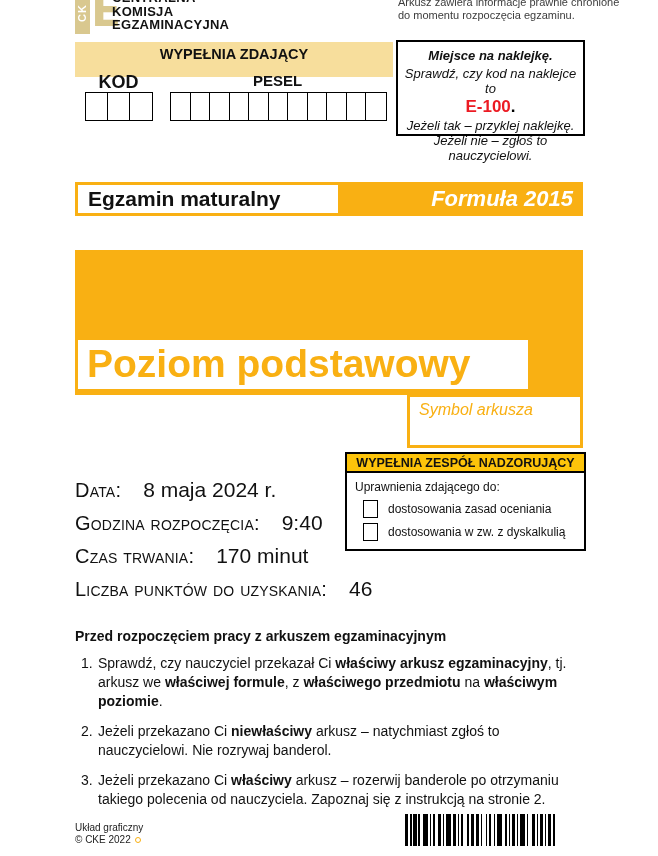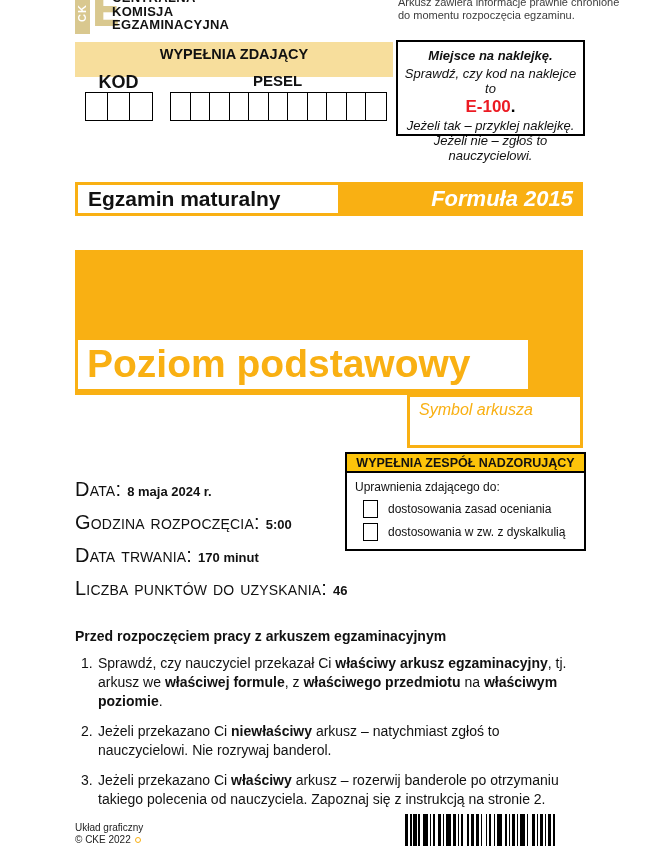--- a/index.html
+++ b/index.html
@@ -72,21 +72,21 @@
   .sup .sub{font-size:12px;margin-bottom:6px;}
   .chk-row{display:flex;align-items:center;margin:0 0 5px 8px;}
   .chk-row:last-child{margin-bottom:0;}
   .checkbox{width:15px;height:18px;border:1.5px solid #000;background:#fff;flex:0 0 auto;}
   .chk-label{font-size:12px;margin-left:10px;}
 
   
   .info{position:absolute;left:75px;top:478px;width:420px;}
   .info-row{height:22px;margin-bottom:11px;white-space:nowrap;}
   .info-label{font-variant:small-caps;font-size:20px;letter-spacing:.2px;}
-  .info-value{font-weight:700;font-size:13px;margin-left:6px;}
+  .info-value{font-weight:400;font-size:21px;margin-left:22px;}
 
   
   .instr-head{position:absolute;left:75px;top:628px;font-size:14px;font-weight:700;}
   .instr-list{position:absolute;left:75px;top:654px;width:514px;font-size:14px;line-height:19px;}
   .li{display:flex;margin-bottom:11px;}
   .li .num{width:23px;padding-left:6px;flex:0 0 auto;}
   .li .txt{flex:1;}
 
   
   .credit{position:absolute;left:75px;top:822px;font-size:10px;line-height:12px;color:#222;}
@@ -168,22 +168,22 @@
       </div>
       <div class="chk-row">
         <span class="checkbox"></span>
         <span class="chk-label">dostosowania w zw. z dyskalkulią</span>
       </div>
     </div>
   </div>
 
   <div class="info">
     <div class="info-row"><span class="info-label">Data:</span><span class="info-value">8 maja 2024 r.</span></div>
-    <div class="info-row"><span class="info-label">Godzina rozpoczęcia:</span><span class="info-value">5:00</span></div>
-    <div class="info-row"><span class="info-label">Data trwania:</span><span class="info-value">170 minut</span></div>
+    <div class="info-row"><span class="info-label">Godzina rozpoczęcia:</span><span class="info-value">9:40</span></div>
+    <div class="info-row"><span class="info-label">Czas trwania:</span><span class="info-value">170 minut</span></div>
     <div class="info-row"><span class="info-label">Liczba punktów do uzyskania:</span><span class="info-value">46</span></div>
   </div>
 
   <div class="instr-head">Przed rozpoczęciem pracy z arkuszem egzaminacyjnym</div>
   <div class="instr-list">
     <div class="li">
       <span class="num">1.</span>
       <span class="txt"><span>Sprawdź, czy nauczyciel przekazał Ci </span><span style="font-weight: 700;">właściwy arkusz egzaminacyjny</span><span>, tj. arkusz we </span><span style="font-weight: 700;">właściwej formule</span><span>, z </span><span style="font-weight: 700;">właściwego przedmiotu</span><span> na </span><span style="font-weight: 700;">właściwym poziomie</span><span>.</span></span>
     </div>
     <div class="li">

